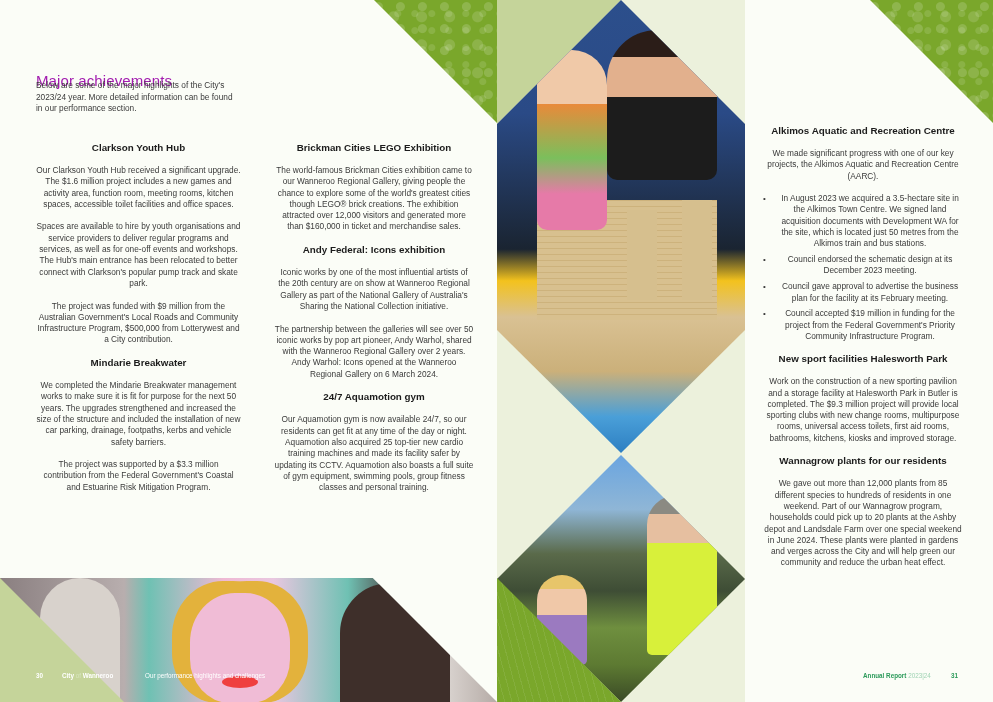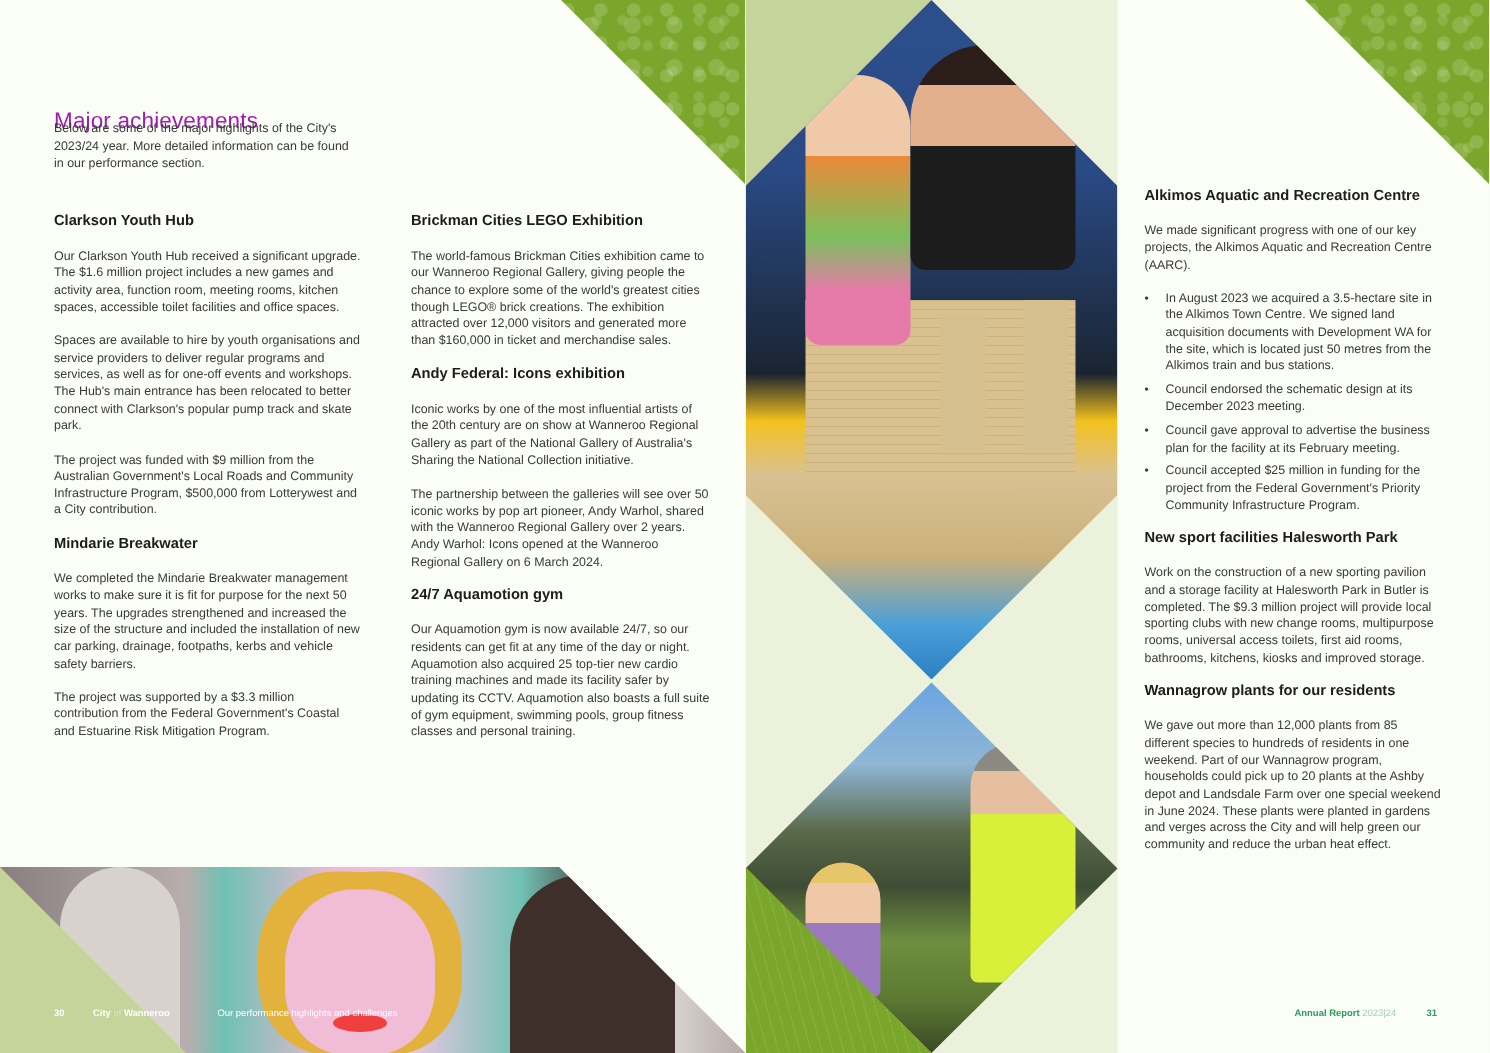--- a/index.html
+++ b/index.html
@@ -15,21 +15,21 @@
       position: absolute; left: 36px; top: 72px;
       font-size: 15px; color: #a21caf; font-weight: normal; letter-spacing: 0.1px;
     }
     .intro {
       position: absolute; left: 36px; top: 80px; width: 205px;
       font-size: 8.3px; line-height: 11.5px; color: #3a3a3a;
     }
     .col { position: absolute; width: 215px; font-size: 8.3px; line-height: 11.3px; color: #3a3a3a; }
     .col h3 { font-size: 9.8px; font-weight: bold; color: #1c1c1c; margin-bottom: 11px; line-height: 12px; }
     .col p { margin-bottom: 11.3px; }
-    .col .sec { margin-bottom: 0; }
+    .col .sec { margin-bottom: 0; text-align: center; }
     .col ul { list-style: none; margin-bottom: 11px; }
     .col li { position: relative; padding-left: 14px; margin-bottom: 4.5px; }
     .col li::before { content: "•"; position: absolute; left: 0; top: 0; font-size: 8px; }
 
     
     .tri { position: absolute; }
     .dots {
       background-color: #7aa72b;
       background-image:
         radial-gradient(circle at 20% 30%, rgba(255,255,255,0.16) 4px, transparent 5px),
@@ -148,21 +148,21 @@
     <div class="tri dots" style="left:373px; top:0; width:123px; height:123px; clip-path: polygon(0 0, 100% 0, 100% 100%);"></div>
 
     <div class="col" style="left:266px; top:125px; width:200px;">
       <div class="sec">
         <h3>Alkimos Aquatic and Recreation Centre</h3>
         <p>We made significant progress with one of our key projects, the Alkimos Aquatic and Recreation Centre (AARC).</p>
         <ul>
           <li>In August 2023 we acquired a 3.5-hectare site in the Alkimos Town Centre. We signed land acquisition documents with Development WA for the site, which is located just 50 metres from the Alkimos train and bus stations.</li>
           <li>Council endorsed the schematic design at its December 2023 meeting.</li>
           <li>Council gave approval to advertise the business plan for the facility at its February meeting.</li>
-          <li>Council accepted $25 million in funding for the project from the Federal Government's Priority Community Infrastructure Program.</li>
+          <li>Council accepted $19 million in funding for the project from the Federal Government's Priority Community Infrastructure Program.</li>
         </ul>
       </div>
       <div class="sec">
         <h3>New sport facilities Halesworth Park</h3>
         <p>Work on the construction of a new sporting pavilion and a storage facility at Halesworth Park in Butler is completed. The $9.3 million project will provide local sporting clubs with new change rooms, multipurpose rooms, universal access toilets, first aid rooms, bathrooms, kitchens, kiosks and improved storage.</p>
       </div>
       <div class="sec">
         <h3>Wannagrow plants for our residents</h3>
         <p>We gave out more than 12,000 plants from 85 different species to hundreds of residents in one weekend. Part of our Wannagrow program, households could pick up to 20 plants at the Ashby depot and Landsdale Farm over one special weekend in June 2024. These plants were planted in gardens and verges across the City and will help green our community and reduce the urban heat effect.</p>
       </div>

